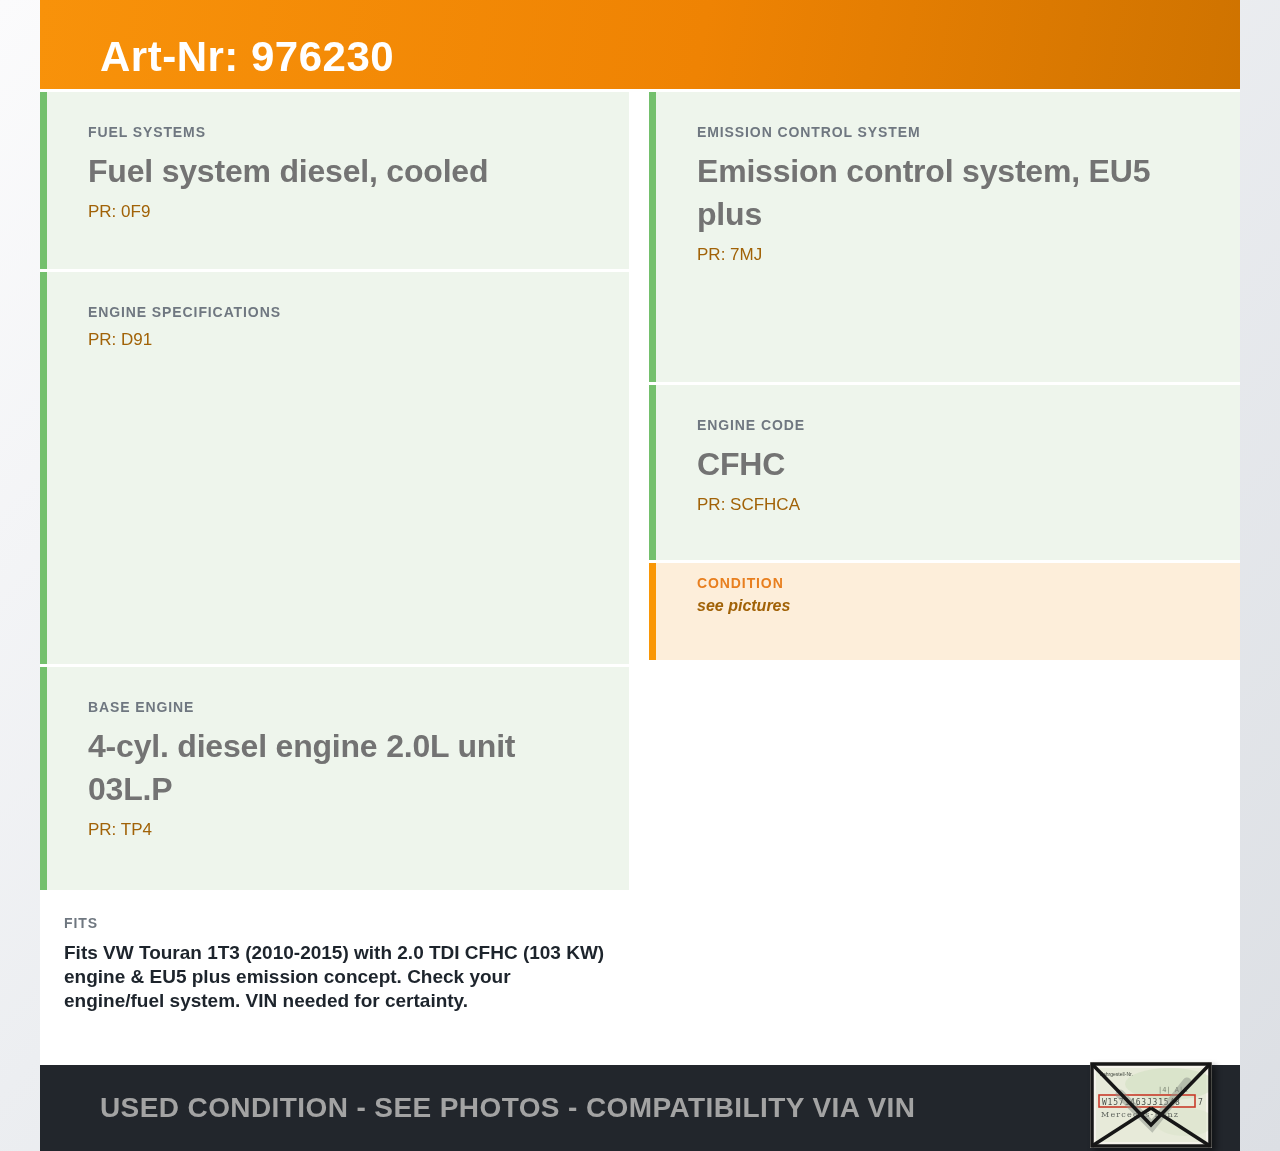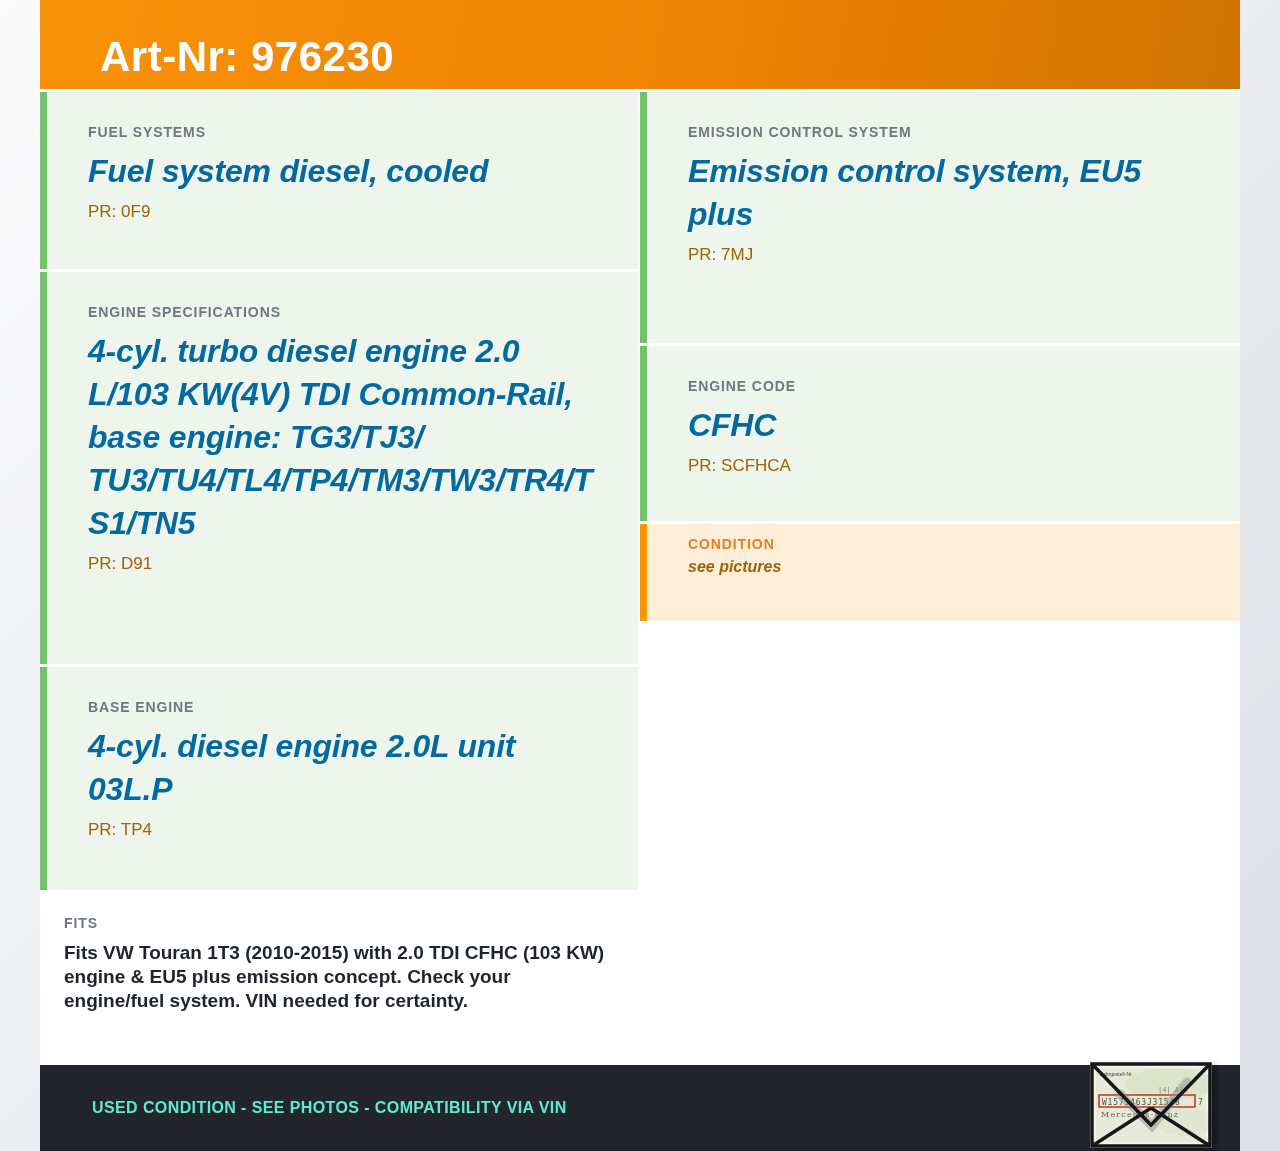--- a/index.html
+++ b/index.html
@@ -14,65 +14,65 @@
     background:#ffffff;
   }
   .header {
     height:89px;
     background:linear-gradient(100deg,#f8920a 0%,#ef8303 55%,#cf7300 100%);
     padding:33px 0 0 60px;
   }
   .header h1 {
     color:#ffffff; font-size:42px; font-weight:800; letter-spacing:.5px;
   }
-  .columns { display:flex; gap:2px; margin-top:3px; }
+  .columns { display:flex; gap:20px; margin-top:3px; }
   .col-left  { width:598px; }
   .col-right { width:600px; }
   .card {
     background:#eef5ec;
     border-left:7px solid #74c06d;
     padding:32px 38px 0 41px;
     margin-bottom:3px;
   }
   .card.orange {
     background:#fdeeda;
     border-left:7px solid #f99706;
     padding-top:12px;
   }
   .card.white {
     background:#ffffff;
     border-left:none;
     padding:22px 24px 0 24px;
     margin-bottom:0;
   }
   .h177 { height:177px; } .h392 { height:392px; } .h223 { height:223px; }
-  .h225 { height:251px; } .h175 { height:175px; } .h97  { height:97px;  }
+  .h225 { height:290px; } .h175 { height:175px; } .h97  { height:97px;  }
   .h142 { height:142px; }
   .label {
     font-size:14px; font-weight:700; letter-spacing:.9px;
     color:#6f7780; text-transform:uppercase; margin-bottom:10px;
   }
   .card.orange .label { color:#e87f1f; margin-bottom:6px; }
   .title {
-    font-size:32px; font-weight:700; color:#0369a1;
+    font-size:32px; font-weight:700; color:#737373;
     line-height:43px; letter-spacing:-.2px;
-    overflow-wrap:break-word; word-wrap:break-word;font-style:italic;
+    overflow-wrap:break-word; word-wrap:break-word;
   }
   .pr { font-size:17px; color:#a16207; margin-top:9px; }
   .cond-value { font-size:16px; font-weight:600; color:#a16207;font-style:italic; }
   .fits-text {
     font-size:19px; font-weight:700; color:#1d242c; line-height:24px;
   }
   .footer {
     position:absolute; left:0; bottom:0; width:1200px; height:86px;
     background:#22262c;
   }
   .footer-text {
-    position:absolute; left:52px; top:50%; transform:translateY(-50%);
-    color:#5eead4; font-size:16px; font-weight:700; letter-spacing:.4px;
+    position:absolute; left:60px; top:50%; transform:translateY(-50%);
+    color:#a3a3a3; font-size:28px; font-weight:700; letter-spacing:.4px;
   }
   .vin-photo {
     position:absolute; right:28px; bottom:3px; width:122px; height:86px;
     box-shadow:4px 4px 6px rgba(0,0,0,.45);
     background:#f4f2ea;
   }
   .vin-photo svg { display:block; width:122px; height:86px; }
 </style>
 </head>
 <body>
@@ -86,21 +86,20 @@
   <div class="columns">
 
     <div class="col-left">
       <div class="card h177">
         <div class="label">FUEL SYSTEMS</div>
         <div class="title">Fuel system diesel, cooled</div>
         <div class="pr">PR: 0F9</div>
       </div>
       <div class="card h392">
         <div class="label">ENGINE SPECIFICATIONS</div>
-        <div class="title">4-cyl. turbo diesel engine 2.0 L/103 KW(4V) TDI Common-Rail, base engine: TG3/TJ3/ TU3/TU4/TL4/TP4/TM3/TW3/TR4/TS1/TN5</div>
         <div class="pr">PR: D91</div>
       </div>
       <div class="card h223">
         <div class="label">BASE ENGINE</div>
         <div class="title">4-cyl. diesel engine 2.0L unit 03L.P</div>
         <div class="pr">PR: TP4</div>
       </div>
       <div class="card white h142">
         <div class="label">FITS</div>
         <div class="fits-text">Fits VW Touran 1T3 (2010-2015) with 2.0 TDI CFHC (103 KW) engine &amp; EU5 plus emission concept. Check your engine/fuel system. VIN needed for certainty.</div>

